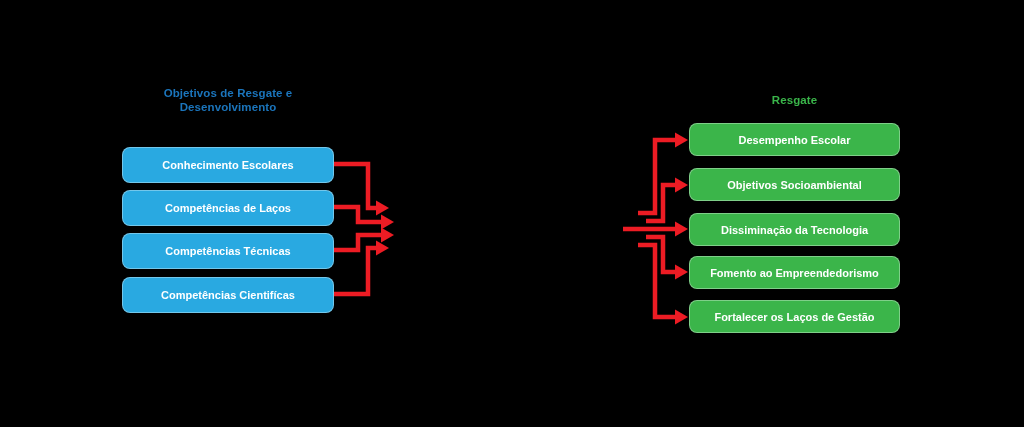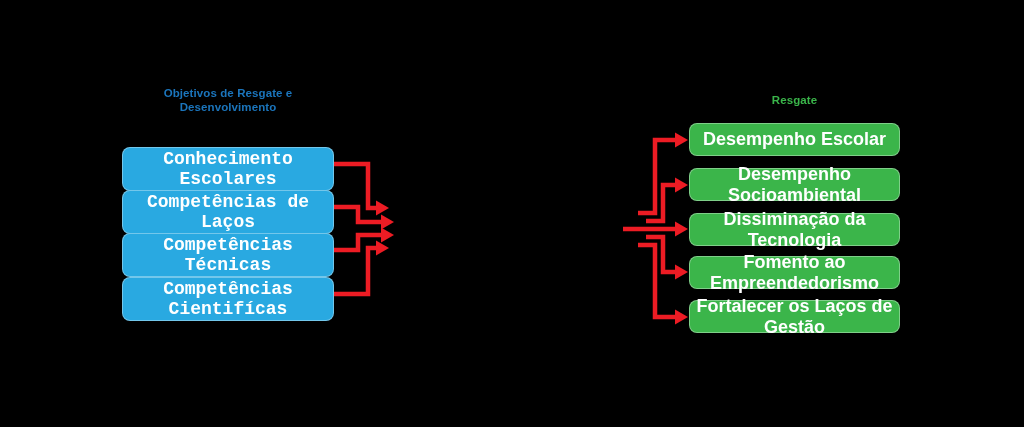--- a/index.html
+++ b/index.html
@@ -39,25 +39,25 @@
     color: var(--right_title);
   }
   .node {
     position: absolute;
     display: flex;
     align-items: center;
     justify-content: center;
     text-align: center;
     color: var(--box_text);
     font-weight: 700;
-    font-size: 18px;
+    font-size: 11px;
     border-radius: 8px;
     border: 1px solid rgba(255,255,255,0.35);
   }
-  .node.blue  { left: 122px; width: 212px; height: 44px; background: var(--blue_box); font-family: Liberation Mono, monospace; }
+  .node.blue  { left: 122px; width: 212px; height: 36px; background: var(--blue_box); }
   .node.green { left: 689px; width: 211px; height: 33px; background: var(--green_box); }
   .connectors {
     position: absolute;
     left: 0; top: 0;
     width: 1024px; height: 427px;
     pointer-events: none;
   }
   .connectors path.line {
     fill: none;
     stroke: var(--arrow);
@@ -77,21 +77,21 @@
 Desenvolvimento</div>
 
   <div class="col-title right">Resgate</div>
 
   <div class="node blue" style="top:147px">Conhecimento Escolares</div>
   <div class="node blue" style="top:190px">Competências de Laços</div>
   <div class="node blue" style="top:277px">Competências Cientifícas</div>
   <div class="node blue" style="top:233px">Competências Técnicas</div>
 
   <div class="node green" style="top:123px">Desempenho Escolar</div>
-  <div class="node green" style="top:168px">Desempenho Socioambiental</div>
+  <div class="node green" style="top:168px">Objetivos Socioambiental</div>
   <div class="node green" style="top:213px">Dissiminação da Tecnologia</div>
   <div class="node green" style="top:256px">Fomento ao Empreendedorismo</div>
   <div class="node green" style="top:300px">Fortalecer os Laços de Gestão</div>
 
   <svg class="connectors" viewBox="0 0 1024 427" xmlns="http://www.w3.org/2000/svg">
 
     <g>
       <path class="line" d="M334,164 H368 V208 H377"></path>
       <path class="head" d="M389,208 L376,200.5 L376,215.5 Z"></path>
       <path class="line" d="M334,207 H358 V222 H382"></path>

